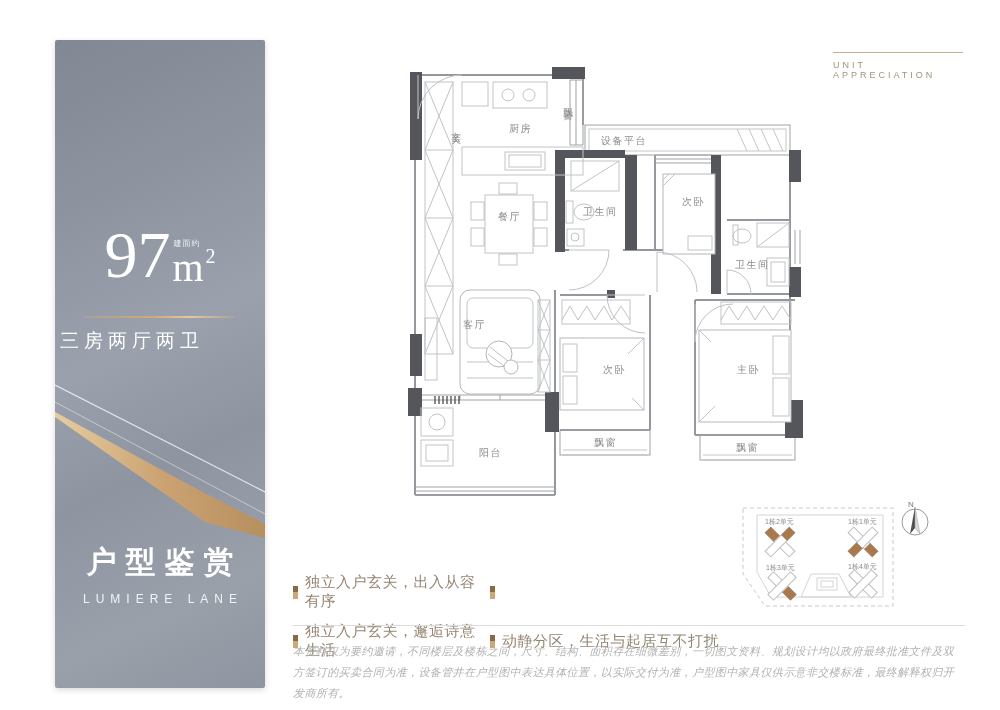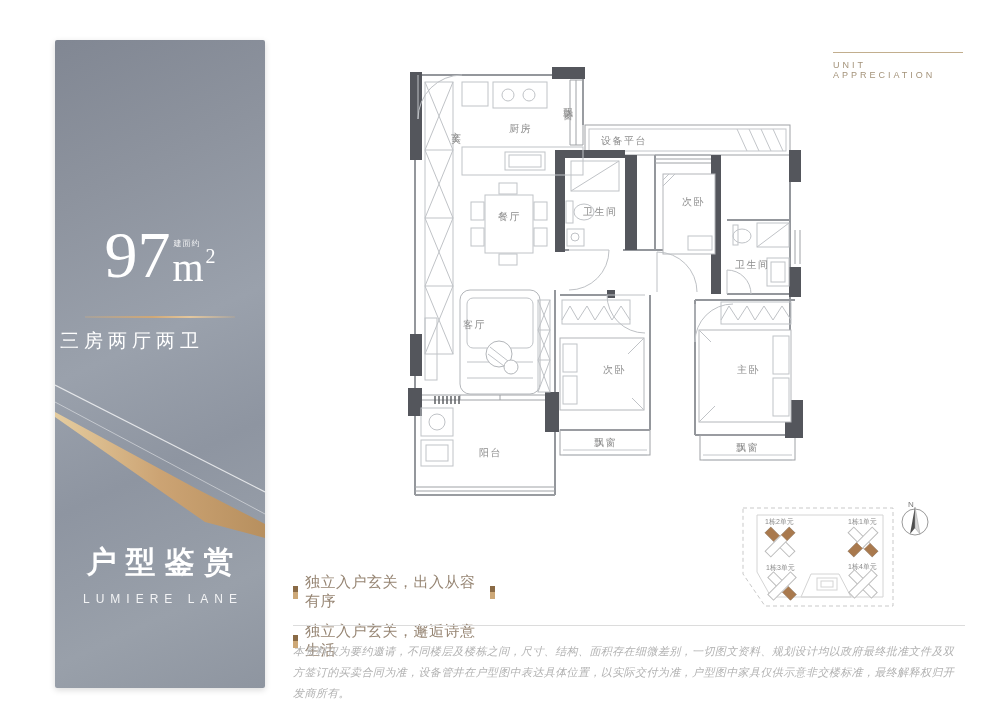--- a/index.html
+++ b/index.html
@@ -257,20 +257,24 @@
       <span class="bullet"></span>
       <span>独立入户玄关，出入从容有序</span>
     </div>
     <div class="feature">
       <span class="bullet"></span>
     </div>
     <div class="feature">
       <span class="bullet"></span>
       <span>独立入户玄关，邂逅诗意生活</span>
     </div>
+    <div class="feature">
+      <span class="bullet"></span>
+      <span>动静分区，生活与起居互不打扰</span>
+    </div>
   </div>
 
   <svg class="siteplan" viewBox="0 0 240 125">
     <polygon class="sp-bound" points="8,10 158,10 158,108 30,108 8,76"></polygon>
     <polygon class="sp-inner" points="22,17 148,17 148,99 36,99 22,74"></polygon>
 
     <polygon class="sp-inner" points="76,76 104,76 116,99 66,99"></polygon>
     <rect class="sp-inner" x="82" y="80" width="20" height="12"></rect>
     <rect class="sp-inner" x="86" y="83" width="12" height="6"></rect>
 

